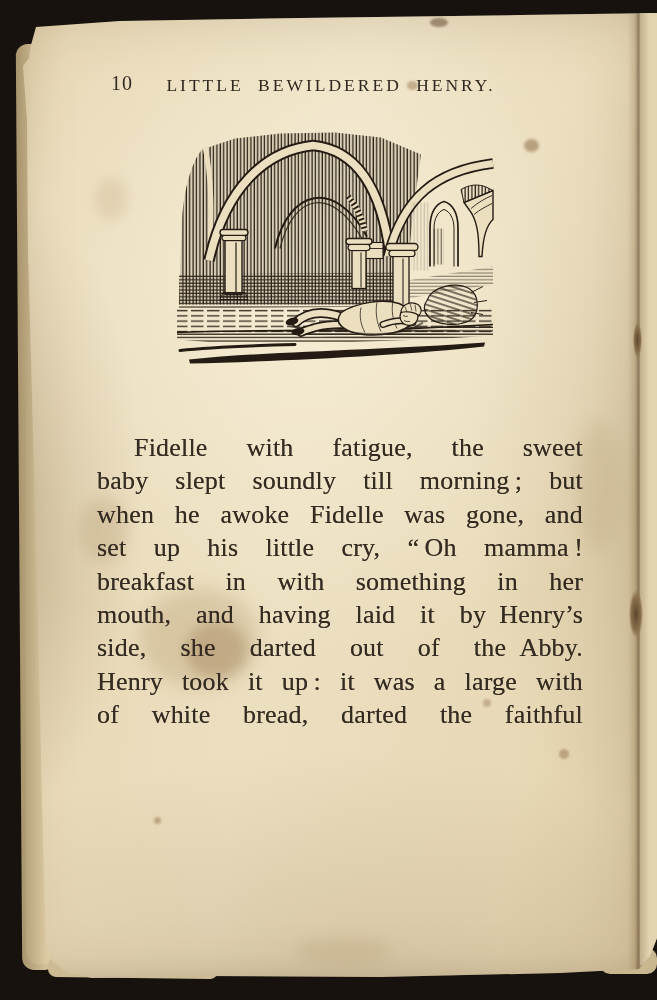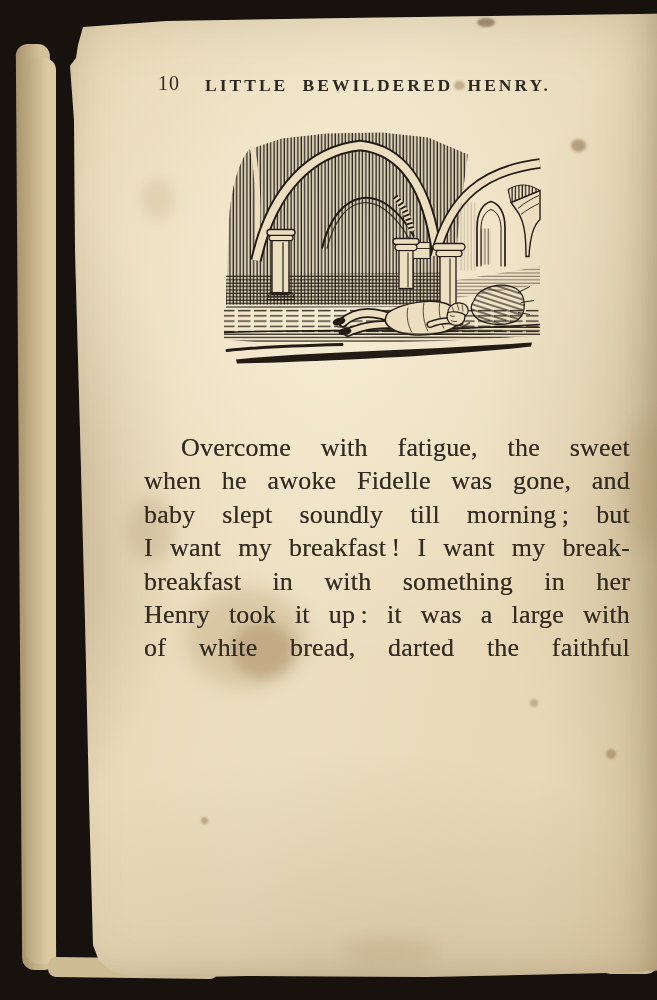--- a/index.html
+++ b/index.html
@@ -24,36 +24,35 @@
       657px 938px,650px 956px,639px 969px,560px 973px,380px 977px,200px 976px,
       92px 978px,66px 972px,52px 961px,46px 945px,42px 800px,38px 620px,
       33px 430px,28px 250px,27px 120px,23px 66px,29px 58px,31px 45px);
     background:
       radial-gradient(90% 55% at 46% 28%, rgba(255,249,230,.55), rgba(255,249,230,0) 70%),
       radial-gradient(120% 45% at 50% 102%, rgba(115,88,50,.20), transparent 60%),
       radial-gradient(60% 80% at -2% 50%, rgba(110,85,50,.28), transparent 40%),
       radial-gradient(70% 90% at 103% 45%, rgba(120,95,55,.16), transparent 45%),
       linear-gradient(100deg,#d9c6a0 0%,#e6d6b3 9%,var(--paper,#ecdfc0) 45%,#e7d8b6 80%,#d9c7a2 100%);
     box-shadow:inset 0 0 70px rgba(95,70,38,.28), inset 0 -14px 30px rgba(95,70,38,.25);
-    margin-left:47px;
   }
   
   .gutter-fold{position:absolute;left:628px;top:13px;width:20px;height:957px;
     background:linear-gradient(90deg,transparent,rgba(125,98,60,.22) 35%,rgba(82,60,34,.5) 52%,rgba(160,135,95,.25) 68%,transparent);}
   .gutter-page{position:absolute;left:640px;top:13px;width:17px;height:952px;
     background:linear-gradient(90deg,rgba(90,65,35,.25),rgba(0,0,0,0) 55%),#e3d4b1;}
   .stitch{position:absolute;background:radial-gradient(closest-side,#5c472f,#8a704c 70%,transparent);border-radius:45%;filter:blur(.4px);}
   .s1{left:633px;top:322px;width:9px;height:36px;}
   .s2{left:629px;top:590px;width:14px;height:48px;}
   
   .stain{position:absolute;border-radius:50%;pointer-events:none;}
   
   .pageno{position:absolute;left:111px;top:72px;font-size:20px;color:var(--ink,#332b21);letter-spacing:1px;}
   .running-title{position:absolute;left:100px;top:75px;width:462px;text-align:center;
-    font-size:17.5px;font-weight:700;letter-spacing:3px;word-spacing:7px;color:#2e2820;}
+    font-size:17.5px;font-weight:400;letter-spacing:3px;word-spacing:7px;color:#2e2820;}
   
   .engraving{position:absolute;left:175px;top:132px;width:320px;height:236px;}
   
   .body-text{position:absolute;left:97px;top:431px;width:486px;color:var(--ink,#332b21);}
   .tline{font-size:26px;line-height:33.4px;height:33.4px;
     text-align:justify;text-align-last:justify;letter-spacing:.2px;
     text-shadow:0 0 .5px rgba(47,38,26,.65);}
   .tline.first{padding-left:37px;}
 </style>
 </head>
@@ -188,22 +187,24 @@
         <path d="M208,192 C218,188 228,187 238,190" stroke="#ecdfc0" stroke-width="4.2" fill="none" stroke-linecap="round"></path>
         <circle cx="234" cy="184" r="9" fill="#ecdfc0" stroke="#241c14" stroke-width="1.3"></circle>
         <path d="M228,183 q2.5,1.4 4.8,.7 M229,188 q3,1.8 6,.9" stroke="#241c14" stroke-width=".8" fill="none"></path>
         <path d="M226,180 C226,172 236,168 243,172 C247,175 247,180 244,183 C240,180 232,178 226,180 Z" fill="#ecdfc0" stroke="#241c14" stroke-width="1.1"></path>
         <path d="M230,174 L232,180 M235,171 L237,178 M240,172 L241,179" stroke="#241c14" stroke-width=".7"></path>
         <path d="M162,196 C192,205 230,203 248,190" stroke="#241c14" stroke-width="1.8" opacity=".6" fill="none"></path>
       </g>
     </svg>
 
     <div class="body-text">
-        <div class="tline first">Overcome with fatigue, the sweet</div>
+        <div class="tline first">Fidelle with fatigue, the sweet</div>
+        <div class="tline">baby slept soundly till morning ; but</div>
         <div class="tline">when he awoke Fidelle was gone, and</div>
-        <div class="tline">baby slept soundly till morning ; but</div>
-        <div class="tline">I want my breakfast ! I want my break-</div>
+        <div class="tline">set up his little cry, “ Oh mamma !</div>
         <div class="tline">breakfast in with something in her</div>
+        <div class="tline">mouth, and having laid it by Henry’s</div>
+        <div class="tline">side, she darted out of the Abby.</div>
         <div class="tline">Henry took it up : it was a large with</div>
         <div class="tline">of white bread, darted the faithful</div>
       </div>
   </div>
 </div>
 
 </body></html>

